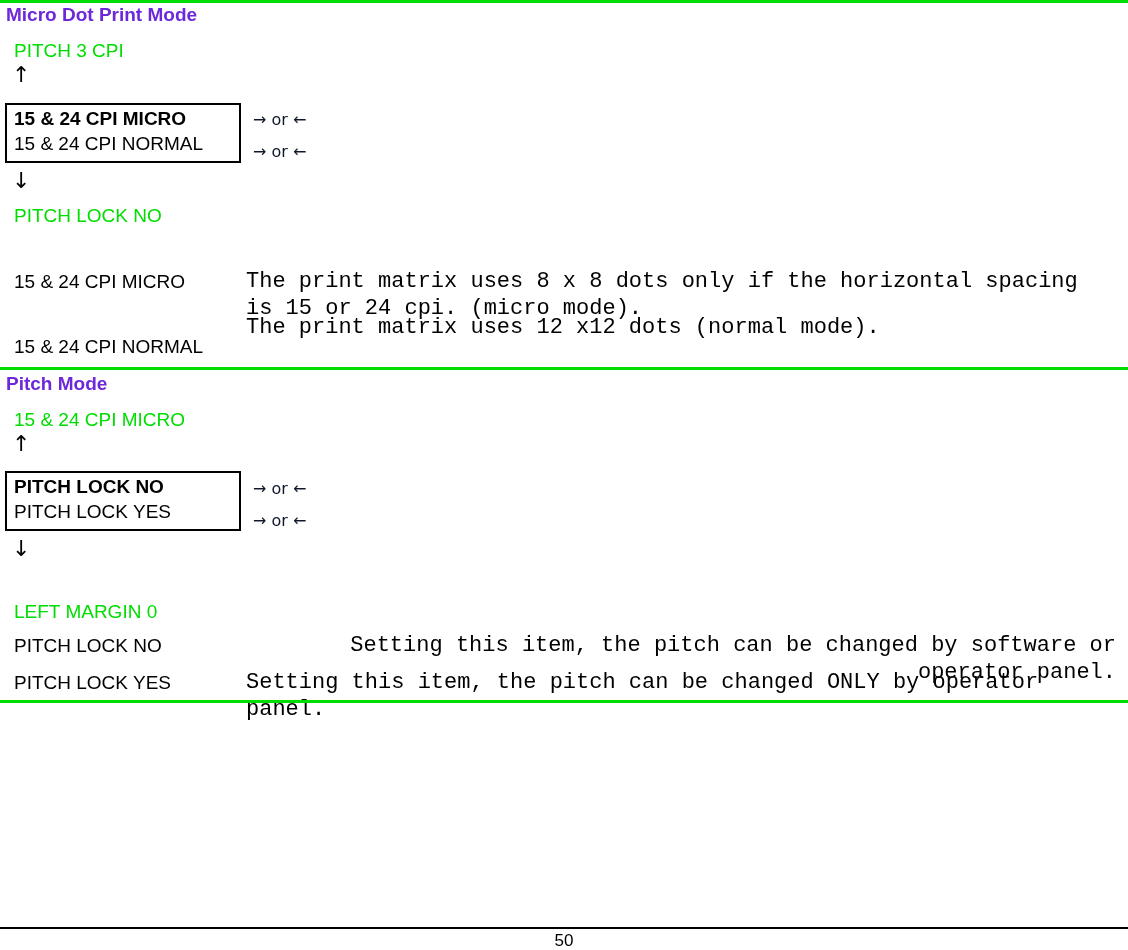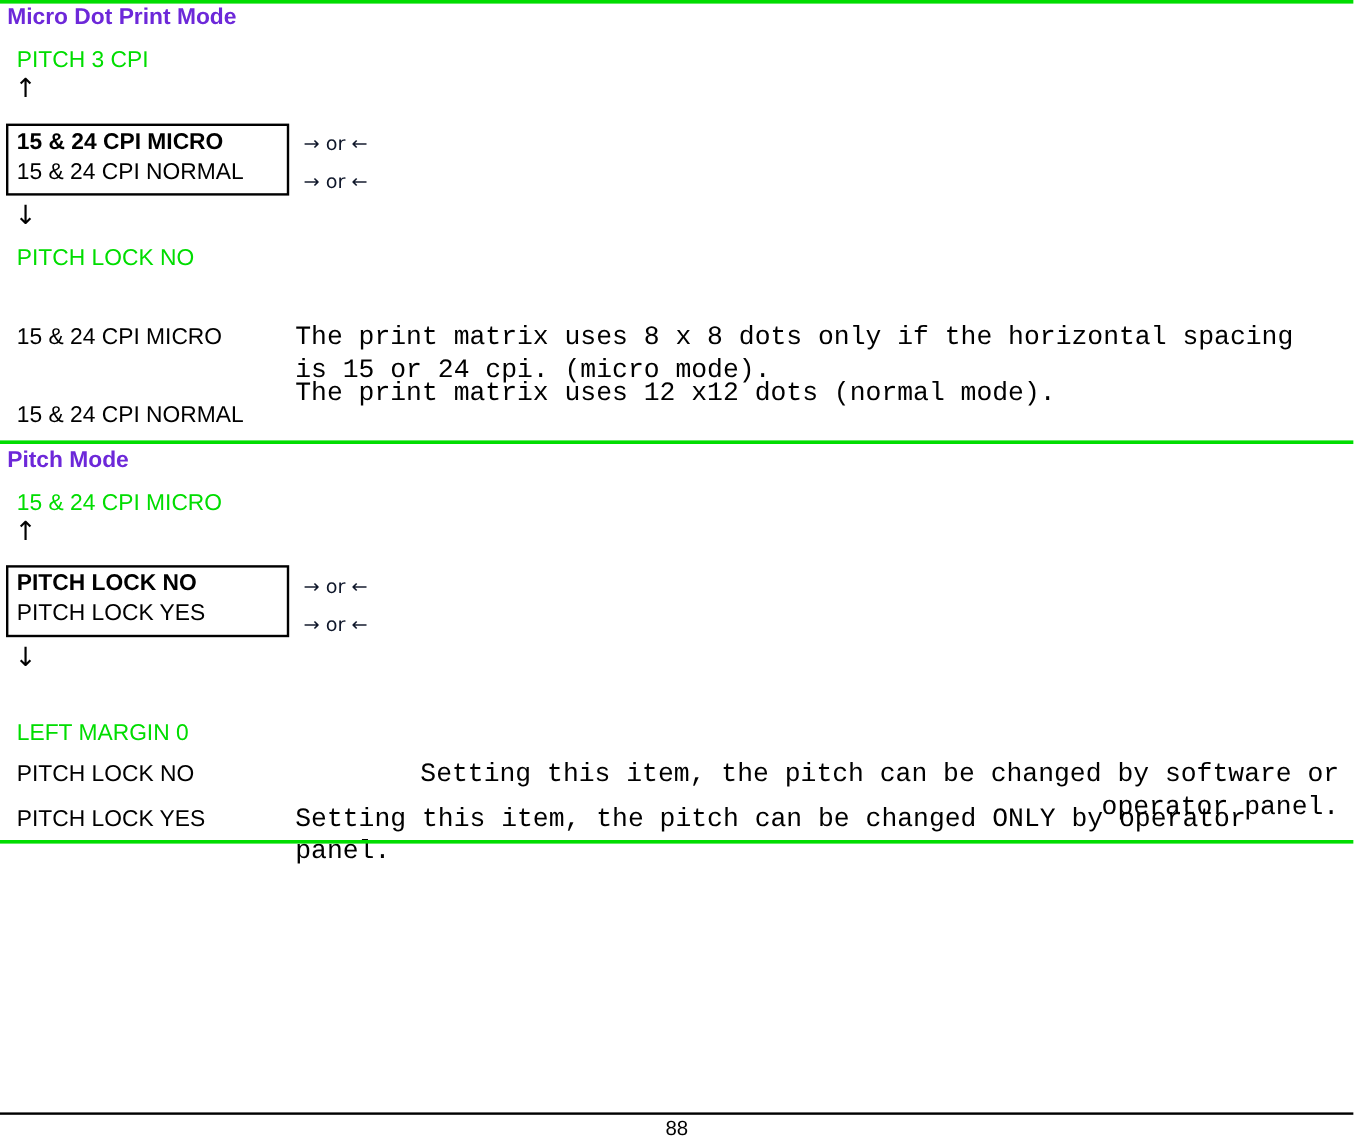--- a/index.html
+++ b/index.html
@@ -164,13 +164,13 @@
 
 <div class="desc-term" style="left:14px; top:635px;">PITCH LOCK NO</div>
 <div class="desc-text" style="left:246px; top:632px; width:870px;text-align:right;">Setting this item, the pitch can be changed by software or operator panel.</div>
 
 <div class="desc-term" style="left:14px; top:672px;">PITCH LOCK YES</div>
 <div class="desc-text" style="left:246px; top:669px; width:870px;">Setting this item, the pitch can be changed ONLY by operator panel.</div>
 
 <div class="green-rule" style="top:700px;"></div>
 
 <div class="footer-rule" style="top:927px;"></div>
-<div class="page-number" style="top:931px;">88</div>
+<div class="page-number" style="top:931px;">50</div>
 
 </body></html>

